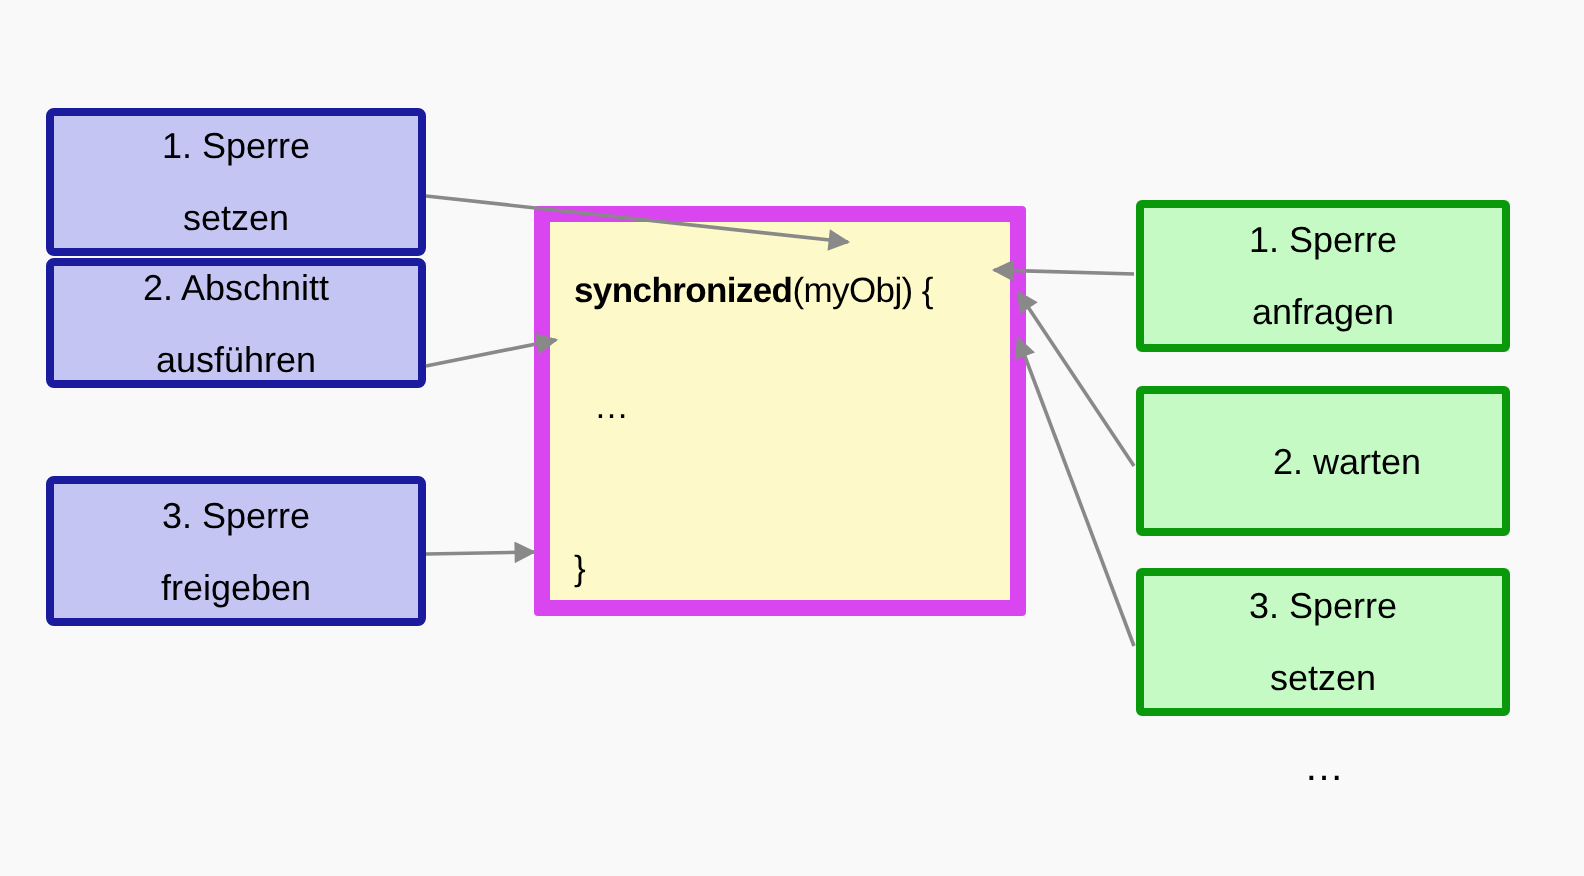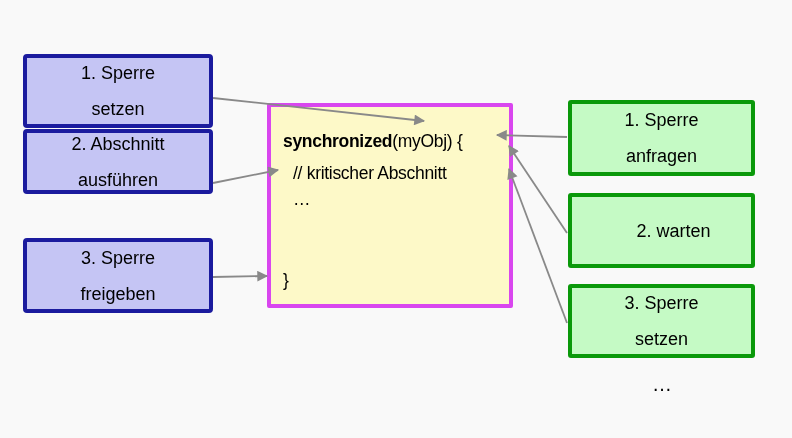--- a/index.html
+++ b/index.html
@@ -48,21 +48,21 @@
   #green-2 { top: 193px; height: 75px; padding-left: 24px; }
   #green-3 { top: 284px; height: 74px; }
   .code-box {
     position: absolute;
     left: 267px;
     top: 103px;
     width: 246px;
     height: 205px;
     box-sizing: border-box;
     background: #fdf9c8;
-    border: 4px solid #d946ef;
+    border: 8px solid #d946ef;
     border-radius: 2px;
   }
   .code-line {
     position: absolute;
     font-size: 17.5px;
     line-height: 24px;
     letter-spacing: -0.3px;
     white-space: nowrap;
   }
   #code-line-1 { left: 12px; top: 22px; }
@@ -102,21 +102,20 @@
   </div>
   <div class="box blue" id="blue-3">
     <span>3. Sperre
 freigeben</span>
   </div>
 
   <div class="code-box">
     <div class="code-line" id="code-line-1">
       <span class="kw">synchronized</span><span>(myObj) {</span>
     </div>
-    <div class="code-line" id="code-line-2">// kritischer Abschnitt</div>
     <div class="code-line" id="code-line-3">…</div>
     <div class="code-line" id="code-line-4">}</div>
   </div>
 
   <div class="box green" id="green-1">
     <span>1. Sperre
 anfragen</span>
   </div>
   <div class="box green" id="green-2">
     <span>2. warten</span>

